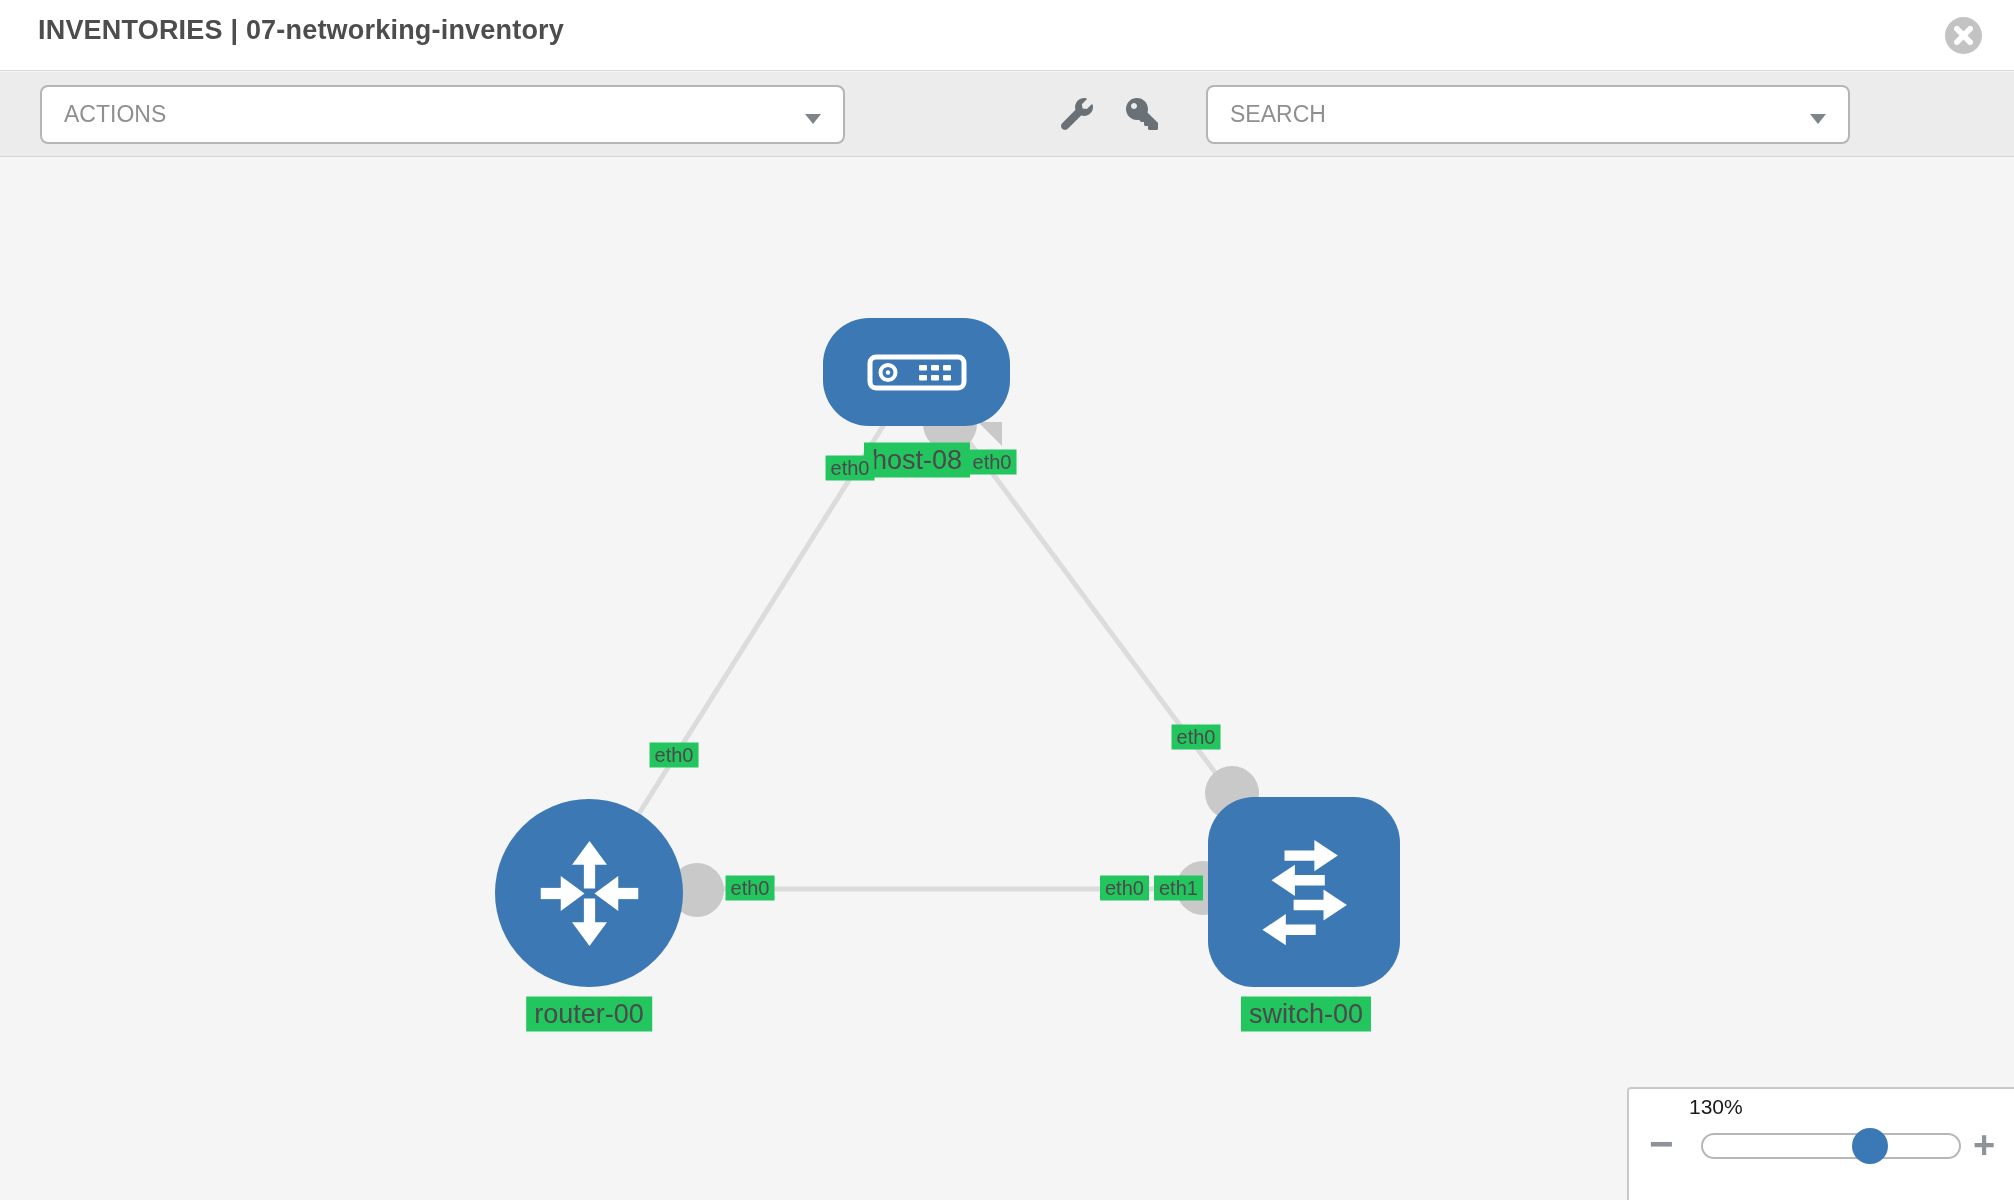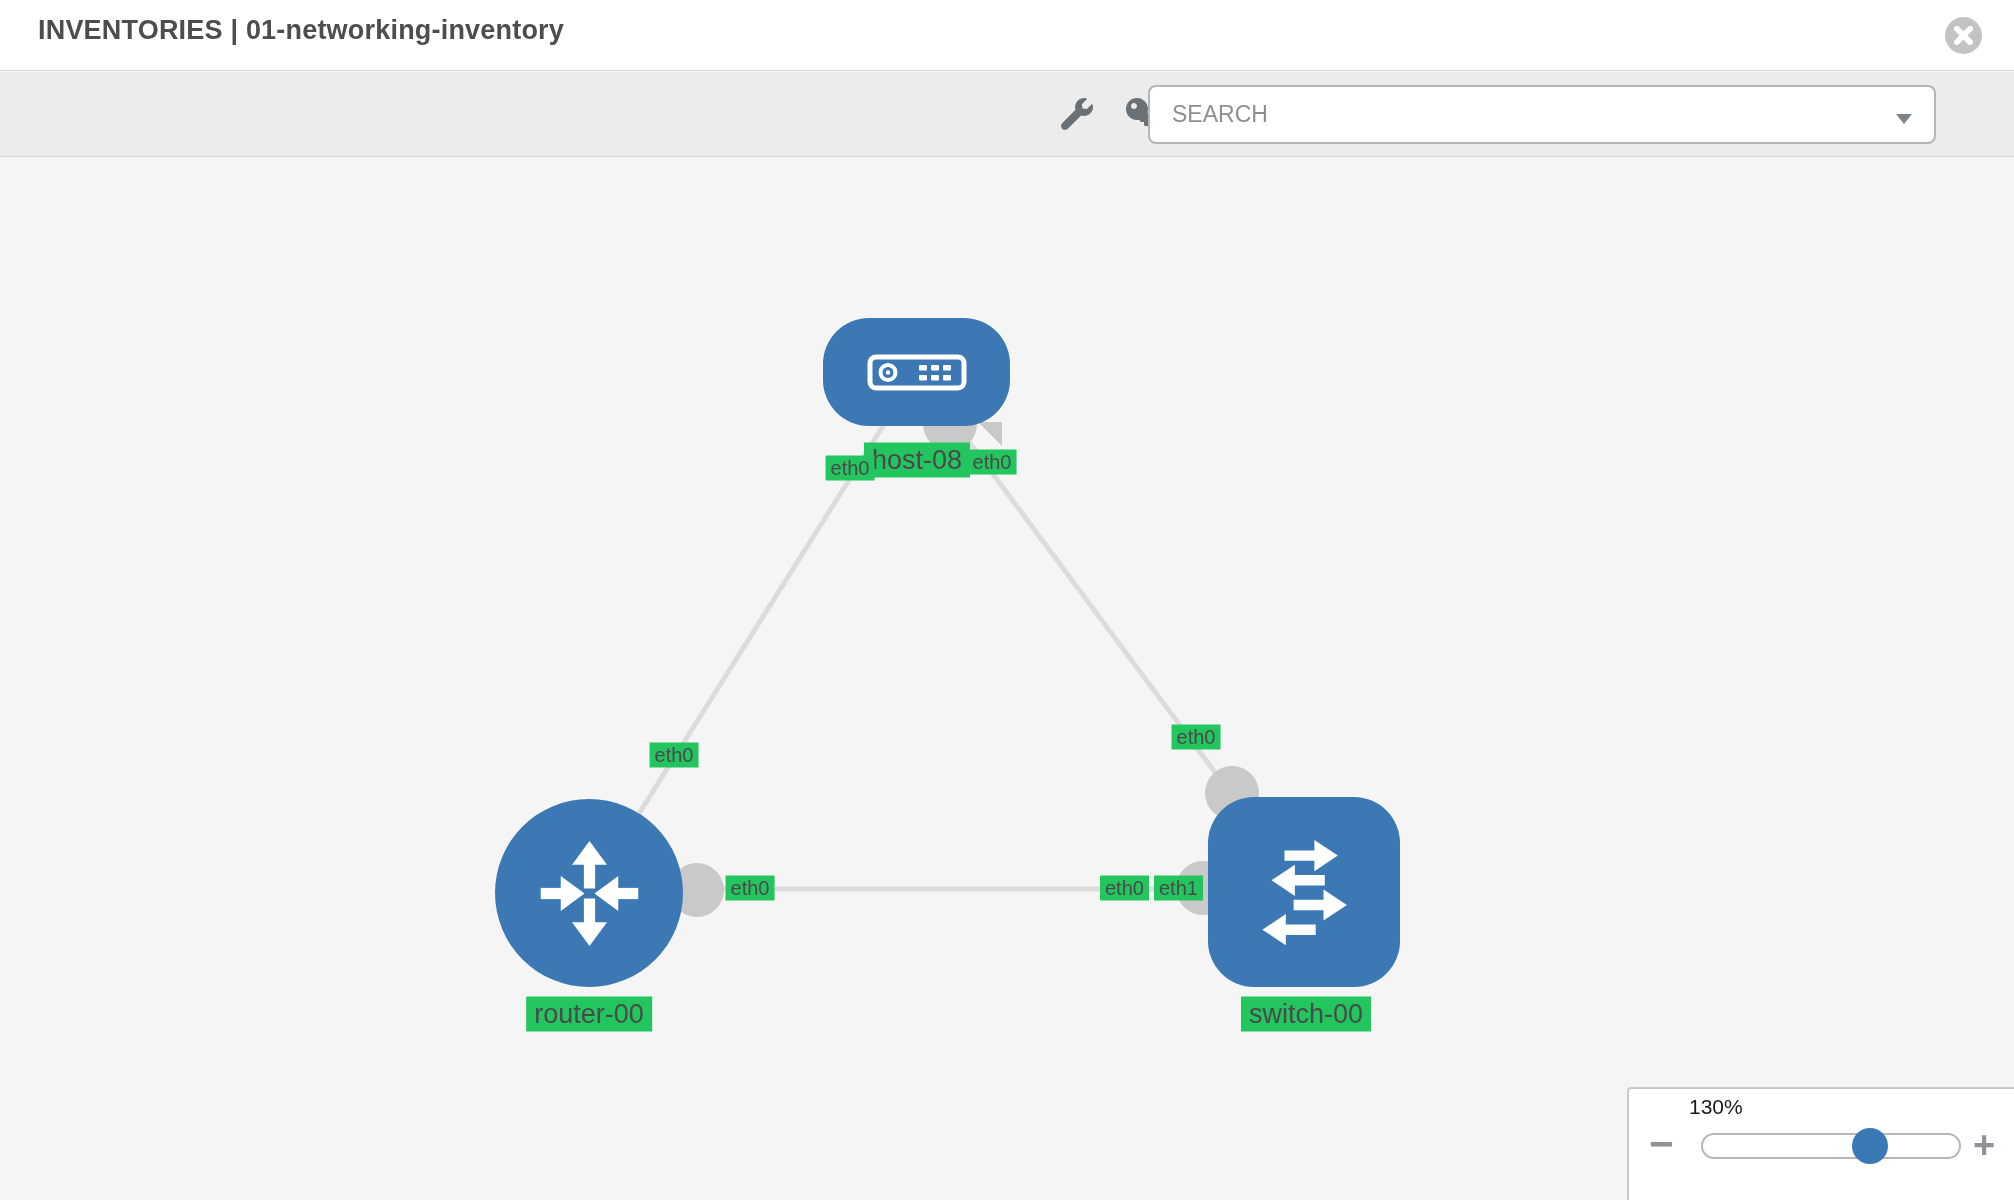--- a/index.html
+++ b/index.html
@@ -11,21 +11,21 @@
   .header { position:absolute; left:0; top:0; width:2014px; height:71px; background:#ffffff; border-bottom:1px solid #d8d8d8; z-index:10; }
   .header h1 { position:absolute; left:38px; top:15px; font-size:27px; font-weight:bold; color:#4d4d4d; letter-spacing:0.2px; }
   .close-btn { position:absolute; left:1945px; top:17px; width:37px; height:37px; border-radius:50%; background:#c3c3c3; cursor:pointer; display:flex; align-items:center; justify-content:center; }
 
   
   .toolbar { position:absolute; left:0; top:72px; width:2014px; height:85px; background:#ececec; border-bottom:1px solid #d4d4d4; z-index:10; }
   .select-box { position:absolute; top:13px; height:59px; background:#ffffff; border:2px solid #b5b5b5; border-radius:8px; display:flex; align-items:center; cursor:pointer; }
   .select-box .lbl { font-size:23px; color:#8f8f8f; padding-left:22px; }
   .select-box .caret { position:absolute; right:22px; top:24px; }
   .actions-box { left:40px; width:805px; }
-  .search-box { left:1148px; width:788px; }
+  .search-box { left:1206px; width:644px; }
   .tool-icon { position:absolute; top:26px; width:34px; height:34px; cursor:pointer; }
   .wrench { left:1061px; }
   .key { left:1126px; }
 
   
   .canvas { position:absolute; left:0; top:158px; width:2014px; height:1042px; background:#f5f5f5; }
   .links-layer { position:absolute; left:0; top:0; z-index:0; }
   .iface-circle { position:absolute; width:54px; height:54px; border-radius:50%; background:#c9c9c9; z-index:1; }
   .iface-tail { position:absolute; width:0; height:0; border-top:24px solid #c9c9c9; border-left:24px solid transparent; z-index:1; }
   .node { position:absolute; background:#3b78b4; z-index:2; display:flex; align-items:center; justify-content:center; cursor:pointer; }
@@ -45,30 +45,38 @@
   .zoom-plus { left:344px; top:37px; font-size:38px; }
   .zoom-track { position:absolute; left:72px; top:44px; width:260px; height:26px; background:#ffffff; border:2px solid #b7b7b7; border-radius:13px; cursor:pointer; }
   .zoom-thumb { position:absolute; left:223px; top:39px; width:36px; height:36px; border-radius:50%; background:#3a78b6; cursor:pointer; }
 </style>
 </head>
 <body>
 
 <div class="app">
 
   <div class="header">
-    <h1>INVENTORIES | 01-networking-inventory</h1>
+    <h1>INVENTORIES | 07-networking-inventory</h1>
     <div class="close-btn">
       <svg width="19" height="19" viewBox="0 0 20 20">
         <line x1="3" y1="3" x2="17" y2="17" stroke="#ffffff" stroke-width="6" stroke-linecap="round"></line>
         <line x1="17" y1="3" x2="3" y2="17" stroke="#ffffff" stroke-width="6" stroke-linecap="round"></line>
       </svg>
     </div>
   </div>
 
   <div class="toolbar">
+    <div class="select-box actions-box">
+      <span class="lbl">ACTIONS</span>
+      <span class="caret">
+        <svg width="16" height="11" viewBox="0 0 16 11">
+            <path d="M0 0 L16 0 L8 10 Z" fill="#7d848a"></path>
+          </svg>
+      </span>
+    </div>
 
     <div class="tool-icon wrench">
       <svg width="32" height="32" viewBox="0 0 512 512">
         <path fill="#6a7176" d="M507.73 109.1c-2.24-9.03-13.54-12.09-20.12-5.51l-74.36 74.36-67.88-11.31-11.31-67.88 74.36-74.36c6.62-6.62 3.43-17.9-5.66-20.16-47.38-11.74-99.55.91-136.58 37.93-39.64 39.64-50.55 97.1-34.05 147.2L18.74 402.76c-24.99 24.99-24.99 65.51 0 90.5 24.99 24.99 65.51 24.99 90.5 0l213.21-213.21c50.12 16.71 107.47 5.68 147.37-34.22 37.07-37.07 49.7-89.32 37.91-136.73z"></path>
       </svg>
     </div>
     <div class="tool-icon key">
       <svg width="32" height="32" viewBox="0 0 512 512">
         <g transform="translate(512,0) scale(-1,1)">
           <path fill="#6a7176" d="M512 176.001C512 273.203 433.202 352 336 352c-11.22 0-22.19-1.062-32.827-3.069l-24.012 27.014A23.999 23.999 0 0 1 261.223 384H224v40c0 13.255-10.745 24-24 24h-40v40c0 13.255-10.745 24-24 24H24c-13.255 0-24-10.745-24-24v-78.059c0-6.365 2.529-12.47 7.029-16.971l161.802-161.802C163.108 213.814 160 195.271 160 176 160 78.798 238.797.001 335.999 0 433.488-.001 512 78.511 512 176.001zM336 128c0 26.51 21.49 48 48 48s48-21.49 48-48-21.49-48-48-48-48 21.49-48 48z"></path>

